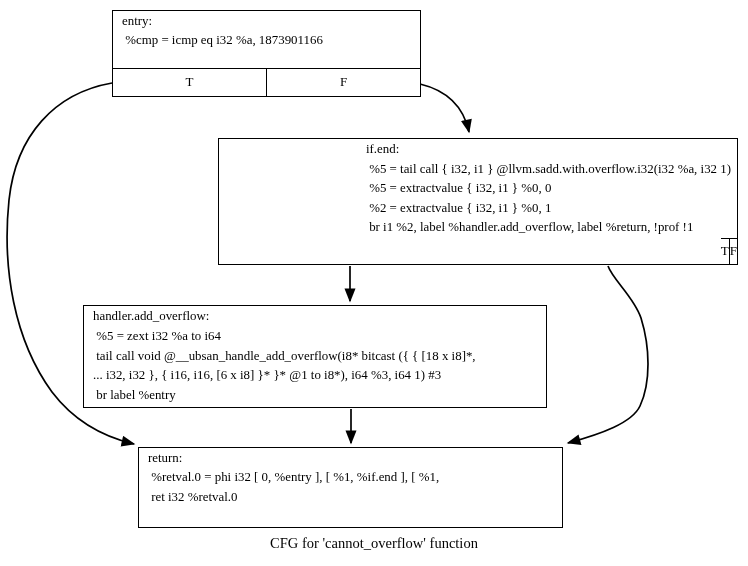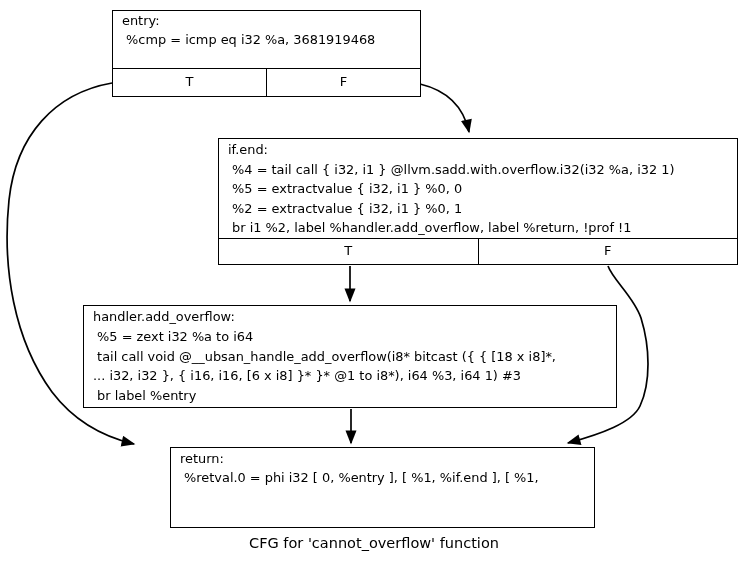--- a/index.html
+++ b/index.html
@@ -3,21 +3,21 @@
 <meta charset="utf-8">
 <style>
   html, body { margin: 0; padding: 0; }
   body {
     width: 748px; height: 566px;
     background: #ffffff;
     font-family: "DejaVu Sans", "Liberation Sans", sans-serif;
     position: relative;
     overflow: hidden;
   }
-  #canvas { position: absolute; left: 0; top: 0; width: 748px; height: 566px; }
+  #canvas { position: absolute; left: 0; top: 0; width: 748px; height: 566px; font-family: Liberation Serif, serif; }
   #edges { position: absolute; left: 0; top: 0; }
   .edge { fill: none; stroke: #000000; stroke-width: 1.7; }
 
   .node {
     position: absolute;
     box-sizing: border-box;
     background: #ffffff;
     border: 1.5px solid #000000;
     display: flex;
     flex-direction: column;
@@ -39,29 +39,29 @@
     font-size: 13px;
     color: #000000;
   }
   .port + .port { border-left: 1.4px solid #000000; }
 
   #n-entry   { left: 112px; top: 10px;  width: 309px; height: 87px; }
   #n-entry .ln { line-height: 18.5px; }
   #n-entry .node-ports { height: 27px; }
   #n-entry .port { line-height: 26px; }
 
-  #n-ifend   { left: 218px; top: 138px; width: 520px; height: 127px; }
+  #n-ifend   { left: 218px; top: 138px; width: 520px; height: 127px; align-items: flex-end; }
   #n-ifend .ln { line-height: 19.5px; }
   #n-ifend .node-ports { height: 25px; }
   #n-ifend .port { line-height: 24px; }
 
-  #n-handler { left: 83px;  top: 305px; width: 534px; height: 103px; }
+  #n-handler { left: 83px;  top: 305px; width: 464px; height: 103px; }
   #n-handler .ln { line-height: 19.8px; }
 
-  #n-ret     { left: 138px; top: 447px; width: 425px; height: 81px; margin-left: 32px; }
+  #n-ret     { left: 138px; top: 447px; width: 425px; height: 81px; }
   #n-ret .ln { line-height: 19.3px; }
 
   .caption {
     position: absolute;
     left: 0; top: 535px; width: 748px;
     text-align: center;
     font-size: 14.5px;
     color: #000000;
   }
 </style>
@@ -79,32 +79,32 @@
     <path class="edge" d="M 112 83 C 55 93, 16 135, 9 200 C 2 268, 14 340, 52 392 C 74 421, 104 437, 134 444" marker-end="url(#arrow)"></path>
     <path class="edge" d="M 420 84 C 445 90, 463 104, 469 132" marker-end="url(#arrow)"></path>
     <path class="edge" d="M 350 266 L 350 301" marker-end="url(#arrow)"></path>
     <path class="edge" d="M 608 266 C 613 280, 634 297, 641 318 C 650 347, 651 382, 640 406 C 632 423, 601 434, 568 443" marker-end="url(#arrow)"></path>
     <path class="edge" d="M 351 409 L 351 443" marker-end="url(#arrow)"></path>
   </svg>
 
   <div class="node" id="n-entry">
     <div class="node-body">
       <div class="ln">entry:</div>
-      <div class="ln"> %cmp = icmp eq i32 %a, 3681919468</div>
+      <div class="ln"> %cmp = icmp eq i32 %a, 1873901166</div>
     </div>
     <div class="node-ports">
       <div class="port">T</div>
       <div class="port">F</div>
     </div>
   </div>
 
   <div class="node" id="n-ifend">
     <div class="node-body">
       <div class="ln">if.end:</div>
-      <div class="ln"> %4 = tail call { i32, i1 } @llvm.sadd.with.overflow.i32(i32 %a, i32 1)</div>
+      <div class="ln"> %5 = tail call { i32, i1 } @llvm.sadd.with.overflow.i32(i32 %a, i32 1)</div>
       <div class="ln"> %5 = extractvalue { i32, i1 } %0, 0</div>
       <div class="ln"> %2 = extractvalue { i32, i1 } %0, 1</div>
       <div class="ln"> br i1 %2, label %handler.add_overflow, label %return, !prof !1</div>
     </div>
     <div class="node-ports">
       <div class="port">T</div>
       <div class="port">F</div>
     </div>
   </div>
 
@@ -115,18 +115,19 @@
       <div class="ln"> tail call void @__ubsan_handle_add_overflow(i8* bitcast ({ { [18 x i8]*,</div>
       <div class="ln">... i32, i32 }, { i16, i16, [6 x i8] }* }* @1 to i8*), i64 %3, i64 1) #3</div>
       <div class="ln"> br label %entry</div>
     </div>
   </div>
 
   <div class="node" id="n-ret">
     <div class="node-body">
       <div class="ln">return:</div>
       <div class="ln"> %retval.0 = phi i32 [ 0, %entry ], [ %1, %if.end ], [ %1,</div>
+      <div class="ln"> ret i32 %retval.0</div>
     </div>
   </div>
 
   <div class="caption">CFG for 'cannot_overflow' function</div>
 
 </div>
 
 </body></html>

